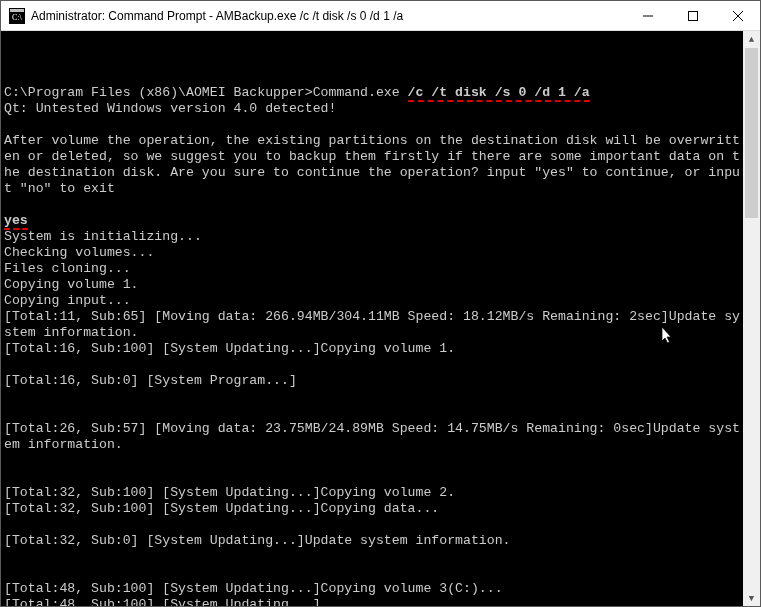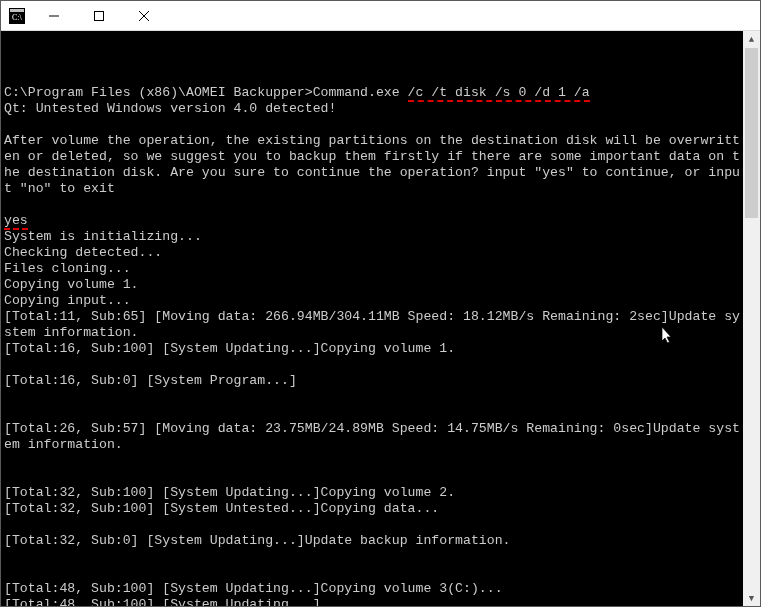--- a/index.html
+++ b/index.html
@@ -86,20 +86,21 @@
       left: 2px; right: 2px;
       top: 17px;
       height: 170px;
       background: #cdcdcd;
     }
     .term-inner {
       margin-right: 17px;
     }
     .redund {
       border-bottom: 2px dashed #d00;
+      font-weight: bold;
     }
     .cursor-arrow {
       position: absolute;
       top: 280px;
       left: 627px;
       font-size: 14px;
       color: #fff;
       pointer-events: none;
     }
   </style>
@@ -107,20 +108,21 @@
 <body>
 
 <div class="titlebar">
   <span class="app-icon">
     <svg width="16" height="16" viewBox="0 0 16 16">
       <rect x="0" y="0" width="16" height="16" fill="#000"></rect>
       <rect x="1" y="1" width="14" height="3" fill="#c0c0c0"></rect>
       <text x="3" y="12" font-size="8" fill="#fff" font-family="Consolas">C:\</text>
     </svg>
   </span>
+  <span class="title">Administrator: Command Prompt - AMBackup.exe  /c /t disk /s 0 /d 1 /a</span>
   <div class="win-controls">
     <div class="win-btn">
       <svg width="10" height="10">
           <line x1="0" y1="5" x2="10" y2="5" stroke="#000" stroke-width="1"></line>
         </svg>
     </div>
     <div class="win-btn">
       <svg width="10" height="10">
           <rect x="0.5" y="0.5" width="9" height="9" fill="none" stroke="#000" stroke-width="1"></rect>
         </svg>
@@ -136,37 +138,37 @@
 
 <div class="terminal">
   <div class="term-inner">
 <span>C:\Program Files (x86)\AOMEI Backupper&gt;</span><span>Command.exe </span><span class="redund">/c /t disk /s 0 /d 1 /a</span>
 <span>Qt: Untested Windows version 4.0 detected!</span>
 
 <span>After volume the operation, the existing partitions on the destination disk will be overwritten or deleted, so we suggest you to backup them firstly if there are some important data on the destination disk. Are you sure to continue the operation? input "yes" to continue, or input "no" to exit</span>
 
 <span class="redund">yes</span>
 <span>System is initializing...</span>
-<span>Checking detected...</span>
+<span>Checking volumes...</span>
 <span>Files cloning...</span>
 <span>Copying volume 1.</span>
 <span>Copying input...</span>
 <span>[Total:11, Sub:65] [Moving data: 266.94MB/304.11MB Speed: 18.12MB/s Remaining: 2sec]Update system information.</span>
 <span>[Total:16, Sub:100] [System Updating...]Copying volume 1.</span>
 
 <span>[Total:16, Sub:0] [System Program...]</span>
 
 
 <span>[Total:26, Sub:57] [Moving data: 23.75MB/24.89MB Speed: 14.75MB/s Remaining: 0sec]Update system information.</span>
 
 
 <span>[Total:32, Sub:100] [System Updating...]Copying volume 2.</span>
-<span>[Total:32, Sub:100] [System Untested...]Copying data...</span>
+<span>[Total:32, Sub:100] [System Updating...]Copying data...</span>
 
-<span>[Total:32, Sub:0] [System Updating...]Update backup information.</span>
+<span>[Total:32, Sub:0] [System Updating...]Update system information.</span>
 
 
 <span>[Total:48, Sub:100] [System Updating...]Copying volume 3(C:)...</span>
 <span>[Total:48, Sub:100] [System Updating...]</span>
 </div>
   <div class="scrollbar">
     <div class="scroll-up">▲</div>
     <div class="scroll-thumb"></div>
     <div class="scroll-dn">▼</div>
   </div>

